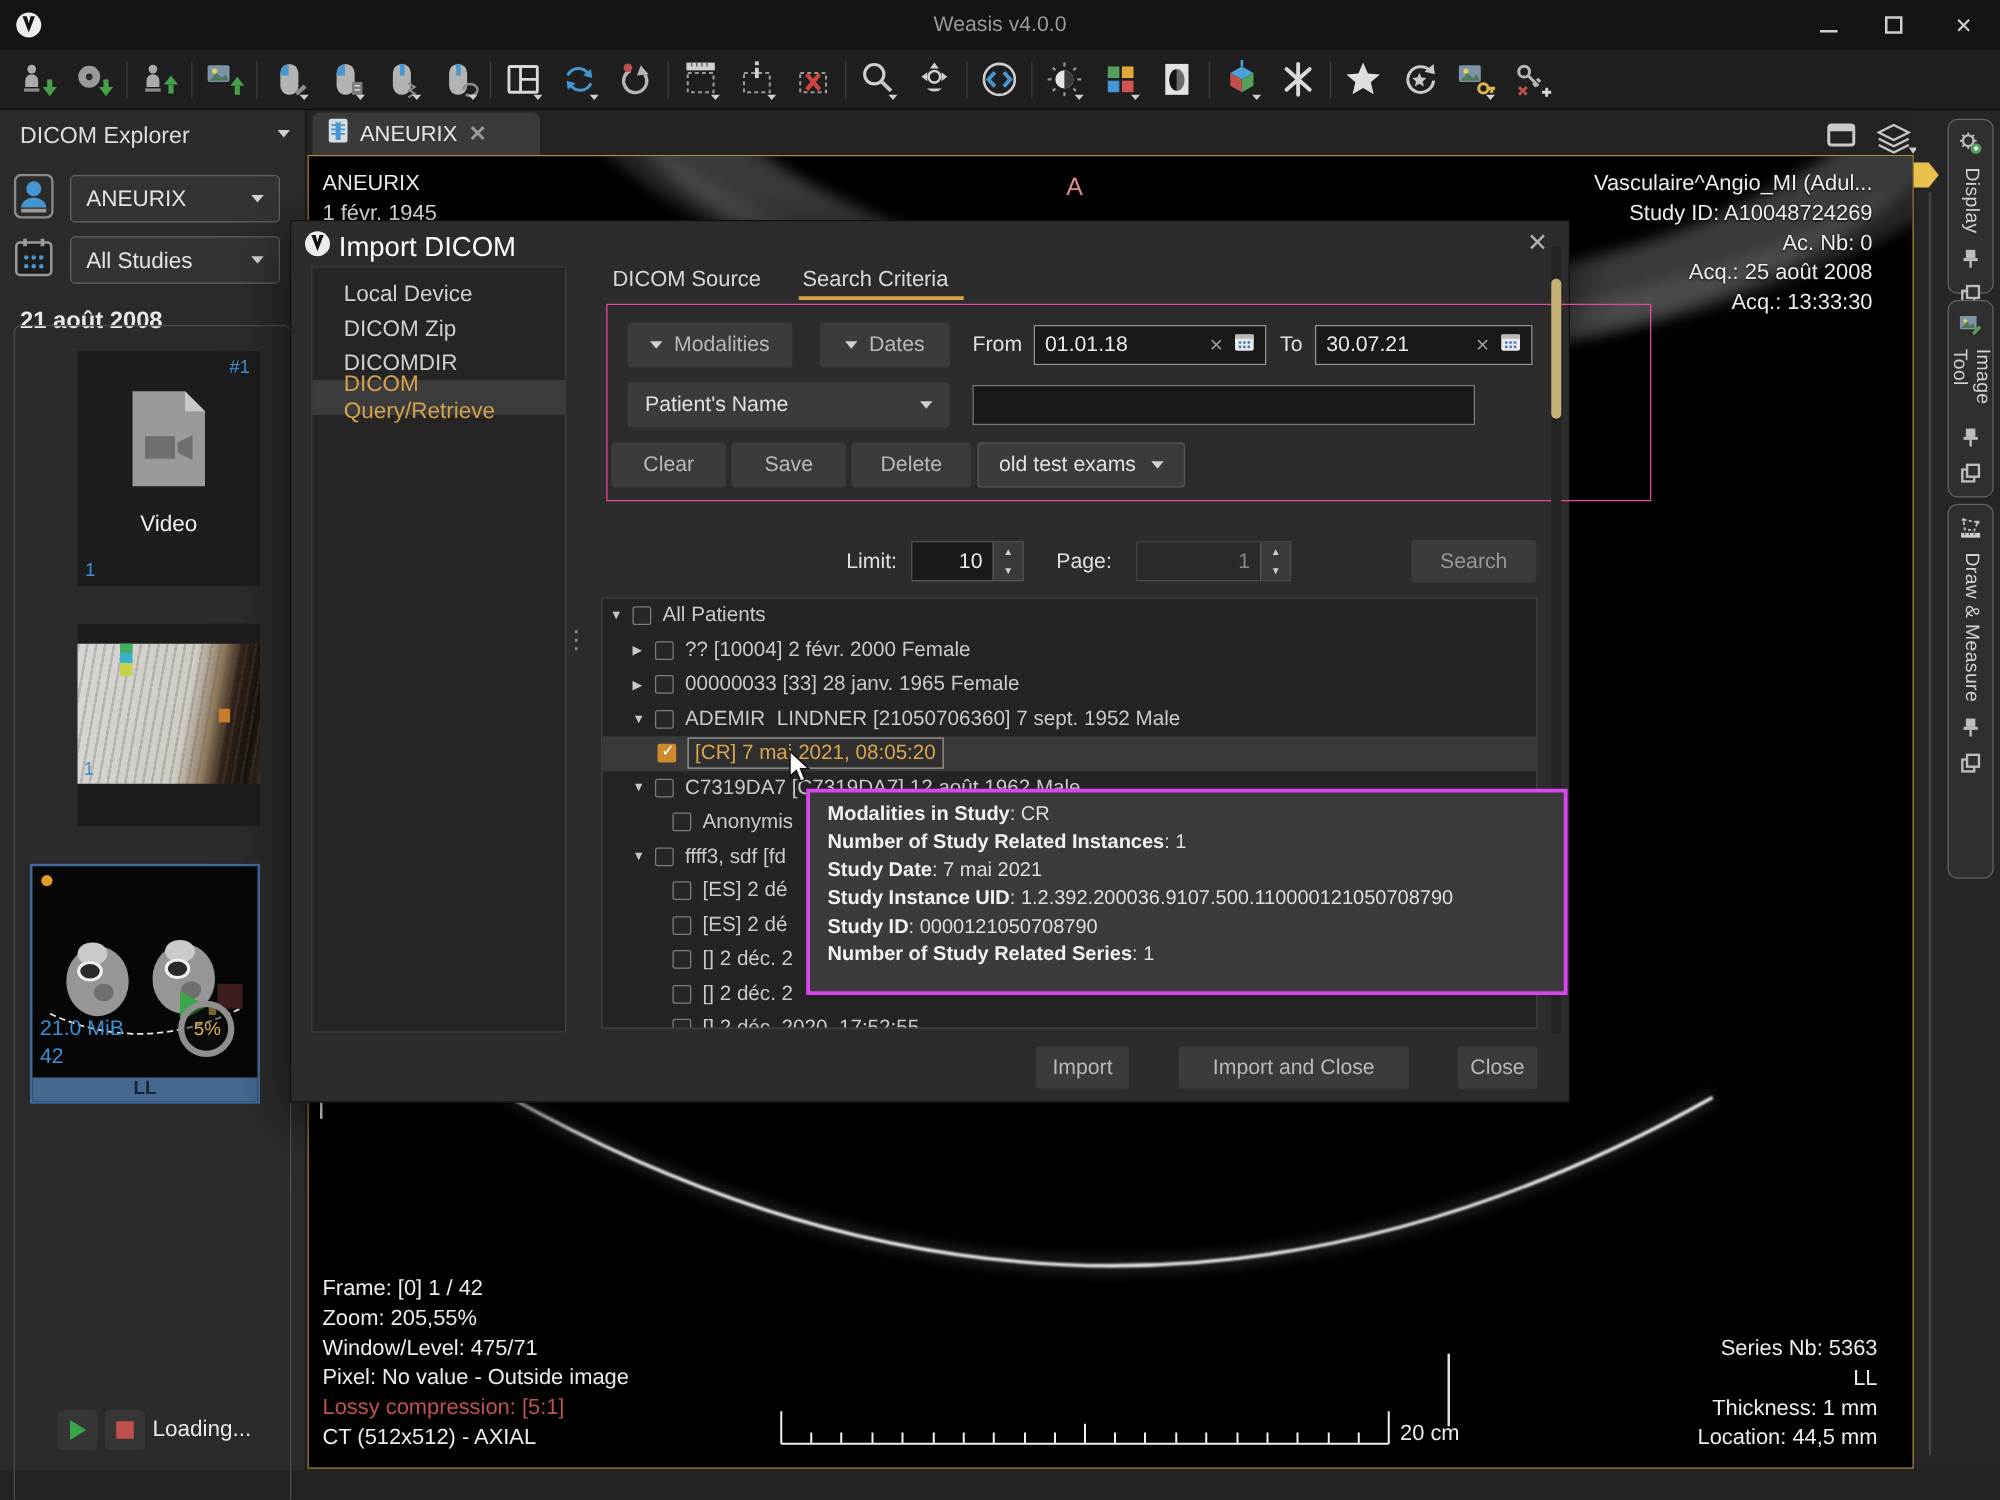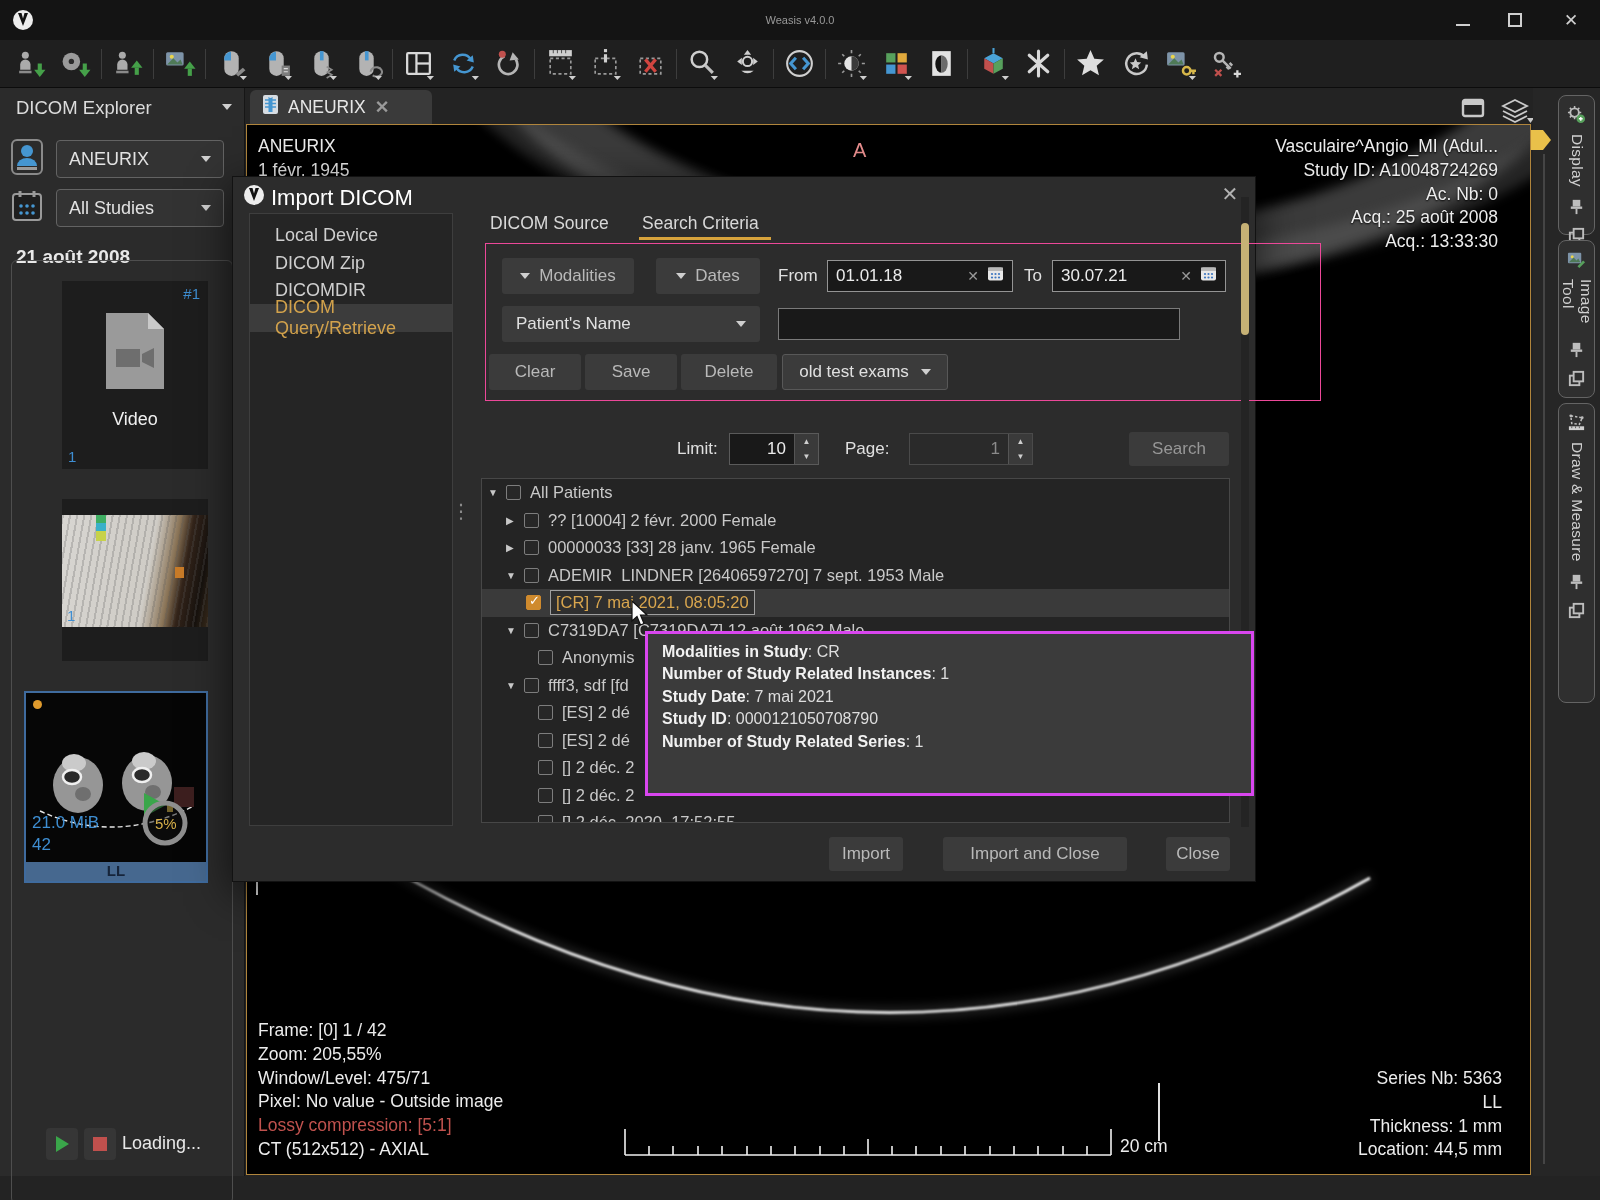--- a/index.html
+++ b/index.html
@@ -3,21 +3,21 @@
 <meta charset="utf-8">
 <style>
   *{box-sizing:border-box;margin:0;padding:0}
   body{background:#111;font-family:"Liberation Sans",sans-serif;color:#cfcfcf}
   #app{position:relative;width:1600px;height:1200px;background:#232323;overflow:hidden}
   .abs{position:absolute}
   
   #titlebar{position:absolute;left:0;top:0;width:1600px;height:40px;background:#141414;display:flex;align-items:center;padding-left:8px}
   #menubar{display:flex;align-items:center}
   .menu-item{font-size:17px;color:#e2e2e2;padding:0 14px;height:40px;display:flex;align-items:center;cursor:default}
-  #win-title{position:absolute;left:50%;top:0;transform:translateX(-50%);height:40px;display:flex;align-items:center;color:#999;font-size:11px}
+  #win-title{position:absolute;left:50%;top:0;transform:translateX(-50%);height:40px;display:flex;align-items:center;color:#999;font-size:17px}
   #win-controls{position:absolute;right:18px;top:0;height:40px;display:flex;align-items:center;gap:34px}
   .wc{width:22px;height:22px;display:flex;align-items:center;justify-content:center;color:#cfcfcf;font-size:17px}
   .wc-min{border-bottom:2px solid #cfcfcf;height:12px;width:14px}
   .wc-max{border:2px solid #cfcfcf;width:14px;height:14px}
   
   #toolbar{position:absolute;left:0;top:40px;width:1600px;height:48px;background:#1f1f1f;border-bottom:1px solid #0c0c0c;display:flex;align-items:center;padding-left:8px}
   .ticon{width:45px;height:42px;display:flex;align-items:center;justify-content:center}
   .ticon svg{width:33px;height:33px}
   .tdiv{width:1px;height:30px;background:#3d3d3d;margin:0 3px}
   
@@ -656,21 +656,21 @@
         </span>
     </div>
     <div class="btn abs" style="left:896px;top:255px;width:100px;height:34px;color:#979797">
         <span>Search</span>
       </div>
 
     <div class="abs" style="left:248px;top:301px;width:749px;height:345px;background:#242424;border:1px solid #474747;overflow:hidden" id="tree-rows">
         <div class="trow" style="padding-left: 6px;"><span class="exp">▼</span><span class="cb"></span><span class="tl">All Patients</span></div>
         <div class="trow" style="padding-left: 24px;"><span class="exp">▶</span><span class="cb"></span><span class="tl">?? [10004] 2 févr. 2000 Female</span></div>
         <div class="trow" style="padding-left: 24px;"><span class="exp">▶</span><span class="cb"></span><span class="tl">00000033 [33] 28 janv. 1965 Female</span></div>
-        <div class="trow" style="padding-left: 24px;"><span class="exp">▼</span><span class="cb"></span><span class="tl">ADEMIR  LINDNER [26406597270] 7 sept. 1953 Male</span></div>
+        <div class="trow" style="padding-left: 24px;"><span class="exp">▼</span><span class="cb"></span><span class="tl">ADEMIR  LINDNER [21050706360] 7 sept. 1952 Male</span></div>
         <div class="trow rsel" style="padding-left: 44px;"><span class="cb on"></span><span class="tl tsel">[CR] 7 mai 2021, 08:05:20</span></div>
         <div class="trow" style="padding-left: 24px;"><span class="exp">▼</span><span class="cb"></span><span class="tl">C7319DA7 [C7319DA7] 12 août 1962 Male</span></div>
         <div class="trow" style="padding-left: 56px;"><span class="cb"></span><span class="tl">Anonymis</span></div>
         <div class="trow" style="padding-left: 24px;"><span class="exp">▼</span><span class="cb"></span><span class="tl">ffff3, sdf [fd</span></div>
         <div class="trow" style="padding-left: 56px;"><span class="cb"></span><span class="tl">[ES] 2 dé</span></div>
         <div class="trow" style="padding-left: 56px;"><span class="cb"></span><span class="tl">[ES] 2 dé</span></div>
         <div class="trow" style="padding-left: 56px;"><span class="cb"></span><span class="tl">[] 2 déc. 2</span></div>
         <div class="trow" style="padding-left: 56px;"><span class="cb"></span><span class="tl">[] 2 déc. 2</span></div>
         <div class="trow" style="padding-left: 56px;"><span class="cb"></span><span class="tl">[] 2 déc. 2020, 17:52:55</span></div>
       </div>
@@ -687,20 +687,21 @@
 
     <div class="abs" style="left:1008px;top:20px;width:8px;height:630px;background:#242424">
       <div class="abs" style="left:0;top:26px;width:8px;height:112px;background:#c6b175;border-radius:4px"></div>
     </div>
   </div>
 
   <div id="tooltip">
       <div><b>Modalities in Study</b>: CR</div>
       <div><b>Number of Study Related Instances</b>: 1</div>
       <div><b>Study Date</b>: 7 mai 2021</div>
+      <div><b>Study Instance UID</b>: 1.2.392.200036.9107.500.110000121050708790</div>
       <div><b>Study ID</b>: 0000121050708790</div>
       <div><b>Number of Study Related Series</b>: 1</div>
     </div>
 
   <svg id="cursor" width="24" height="28" viewBox="0 0 24 28">
     <polygon points="2,1 2,21 7,16.5 10.5,25 14,23.5 10.5,15 17,15" fill="#fdfdfd" stroke="#111" stroke-width="1.2"></polygon>
   </svg>
 </div>
 
 </body></html>

